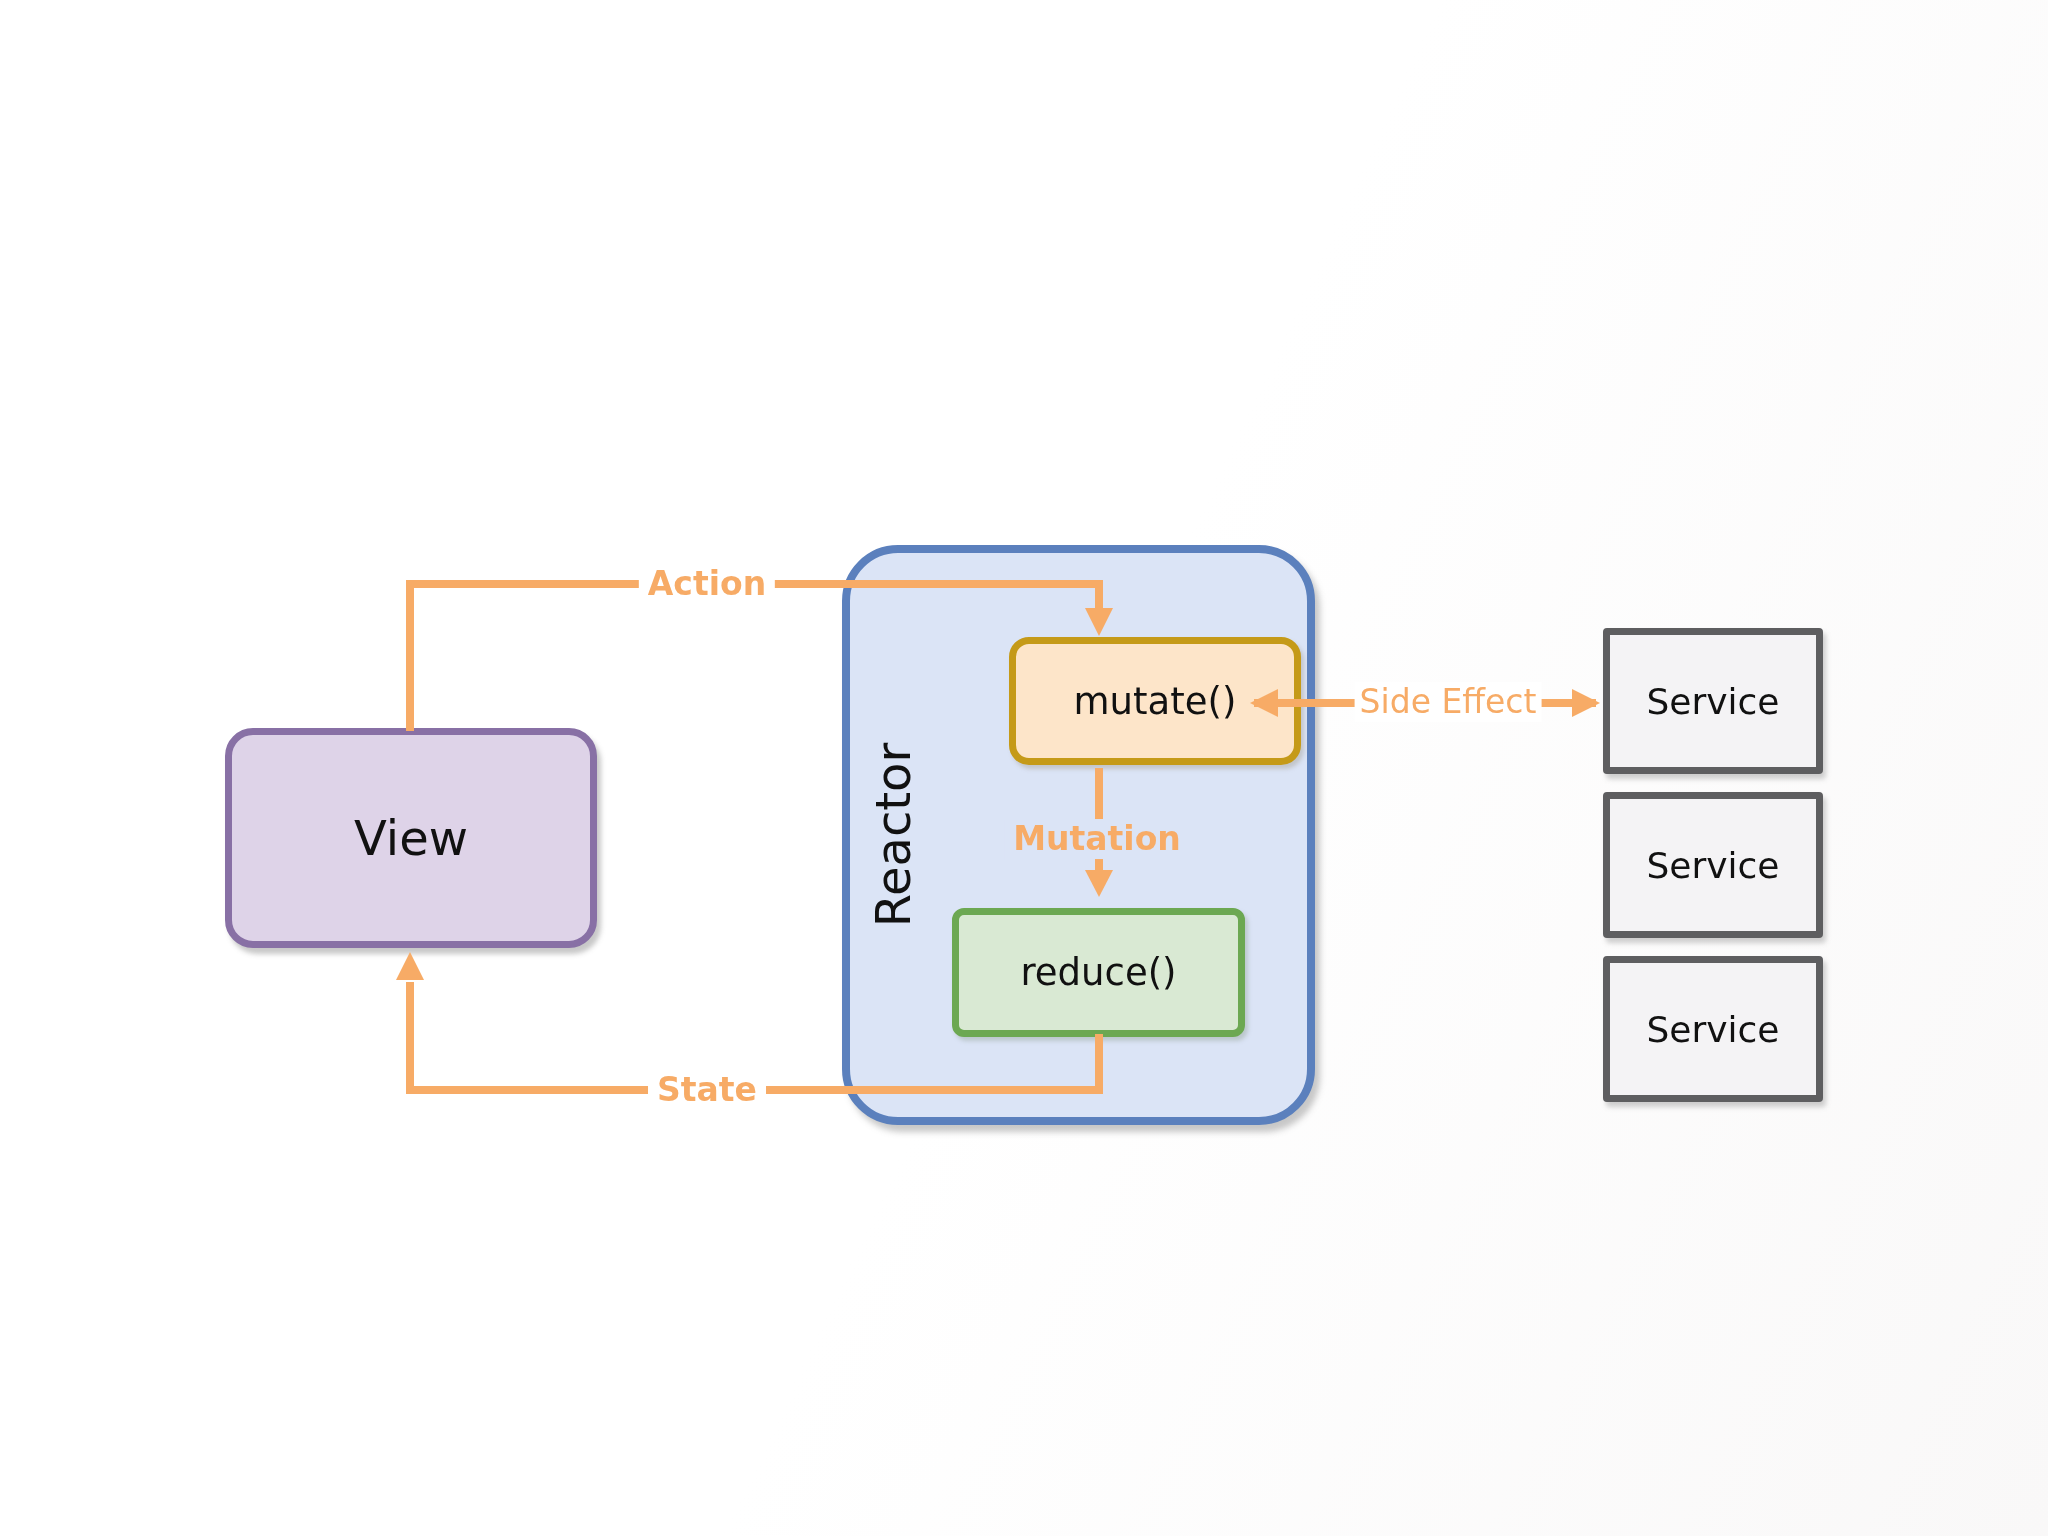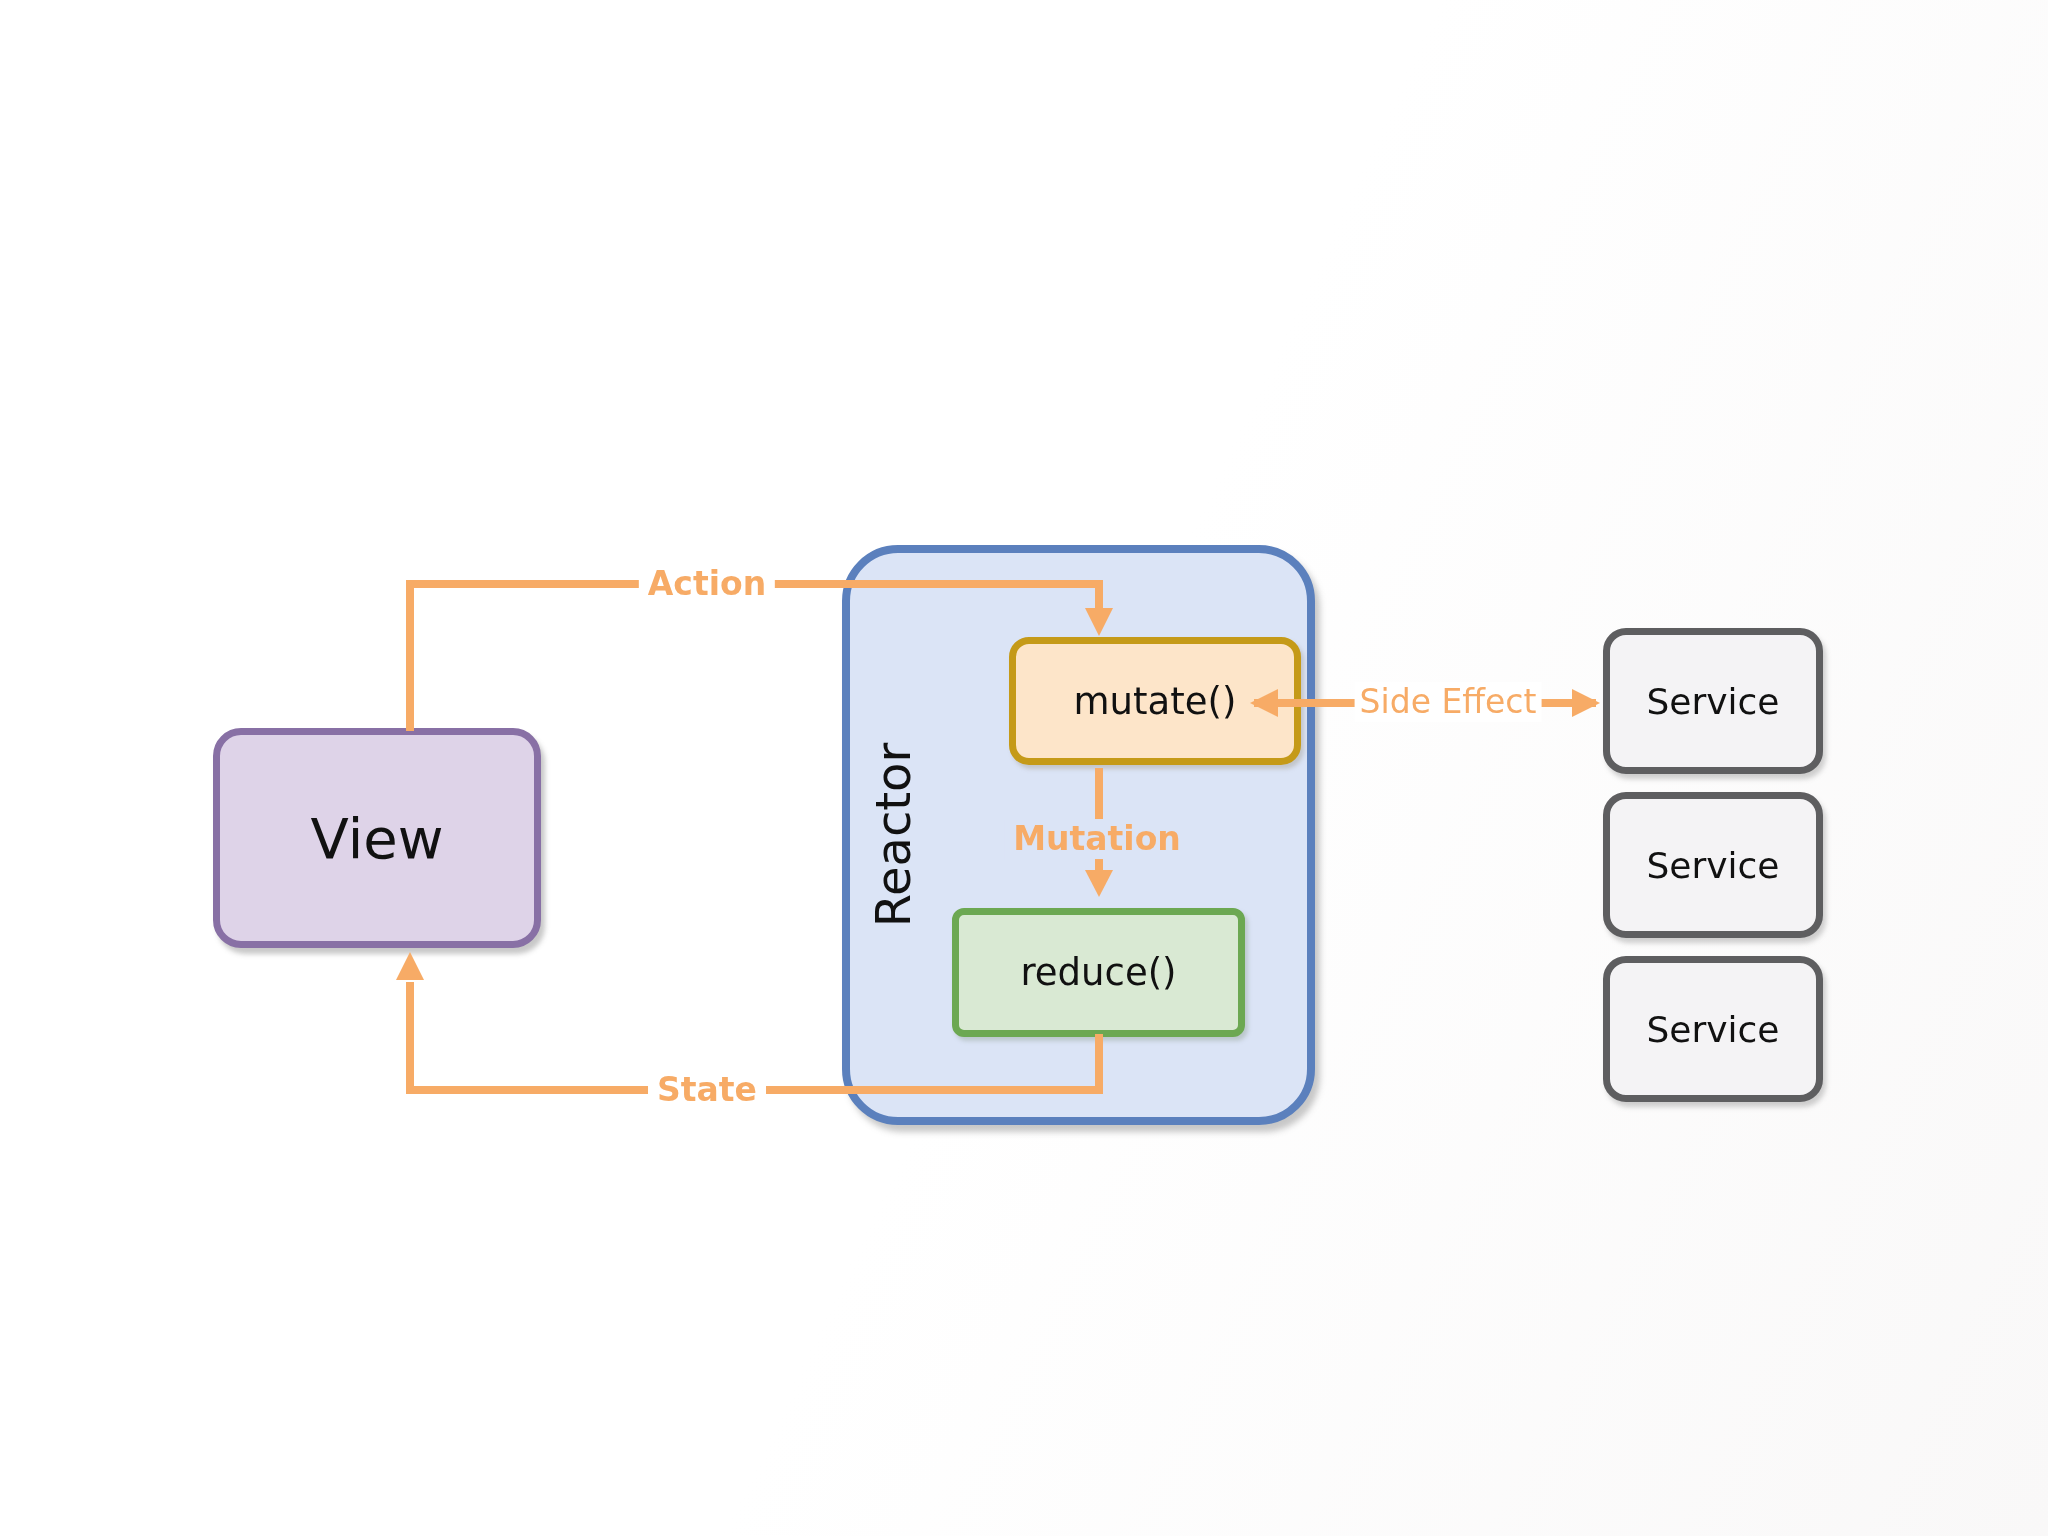--- a/index.html
+++ b/index.html
@@ -18,24 +18,24 @@
     color:var(--text,#0b0b0b);line-height:1;
   }
 
   .node{
     position:absolute;display:flex;align-items:center;justify-content:center;
     box-sizing:border-box;color:#111;
     box-shadow:4px 6px 5px rgba(110,110,110,0.38);
   }
 
   .view-node{
-    left:213px;top:728px;width:328px;height:220px;
+    left:225px;top:728px;width:372px;height:220px;
     background:var(--view-fill,#DED3E8);
     border:7px solid var(--view-border,#8870A5);
-    border-radius:28px;font-size:56px;
+    border-radius:28px;font-size:48px;
   }
 
   .reactor-container{
     position:absolute;left:842px;top:545px;width:473px;height:580px;
     box-sizing:border-box;
     background:var(--reactor-fill,#DBE4F6);
     border:8px solid var(--reactor-border,#5B80BD);
     border-radius:56px;
     box-shadow:5px 7px 6px rgba(110,110,110,0.38);
   }
@@ -57,21 +57,21 @@
     background:var(--reduce-fill,#D9E9D3);
     border:7px solid var(--reduce-border,#6CA852);
     border-radius:12px;font-size:37px;
     box-shadow:3px 4px 4px rgba(130,145,125,0.35);
   }
 
   .service-node{
     left:1603px;width:220px;height:146px;
     background:var(--service-fill,#F4F3F5);
     border:7px solid var(--service-border,#5E5E60);
-    border-radius:23px;font-size:36px;
+    border-radius:4px;font-size:36px;
     box-shadow:3px 5px 5px rgba(120,120,120,0.35);
   }
   .service-1{top:628px;}
   .service-2{top:792px;}
   .service-3{top:956px;}
 
   .flow-arrows{position:absolute;left:0;top:0;pointer-events:none;}
   .flow-arrows path{stroke:var(--orange,#F7AB66);stroke-width:8;fill:none;}
   .flow-arrows polygon{fill:var(--orange,#F7AB66);}
 

